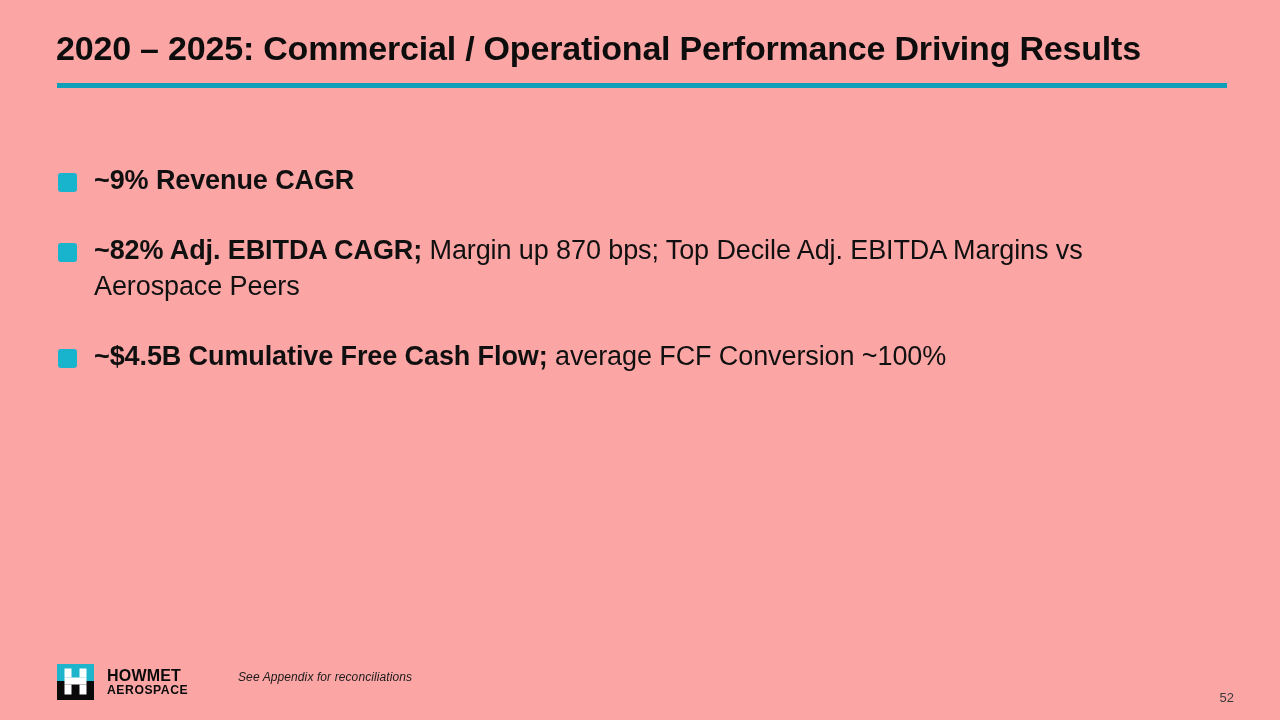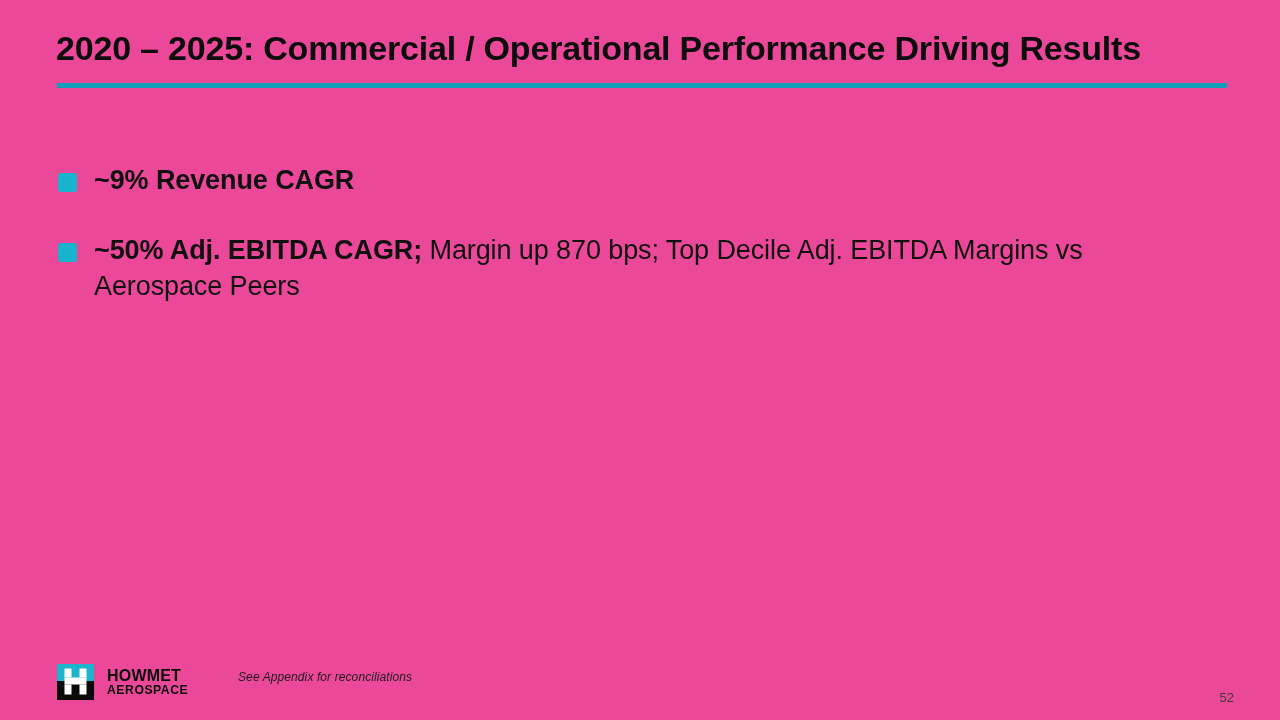--- a/index.html
+++ b/index.html
@@ -8,21 +8,21 @@
     background: #ffffff;
   }
   body {
     font-family: "Liberation Sans", sans-serif;
     -webkit-font-smoothing: antialiased;
   }
   .slide {
     position: relative;
     width: 1280px;
     height: 720px;
-    background: #ec4899;
+    background: #fca5a5;
     overflow: hidden;
   }
 
   
   .title {
     position: absolute;
     left: 56px;
     top: 26px;
     width: 1180px;
     font-size: 34px;
@@ -142,24 +142,28 @@
 
   <div class="bullets">
 
     <div class="bullet-row">
       <span class="bullet-marker"></span>
       <div class="bullet-text"><span class="lead">~9% Revenue CAGR</span><span class="rest"></span></div>
     </div>
 
     <div class="bullet-row">
       <span class="bullet-marker"></span>
-      <div class="bullet-text"><span class="lead">~50% Adj. EBITDA CAGR;</span><span class="rest"> Margin up 870 bps; Top Decile Adj. EBITDA Margins vs Aerospace Peers</span></div>
+      <div class="bullet-text"><span class="lead">~82% Adj. EBITDA CAGR;</span><span class="rest"> Margin up 870 bps; Top Decile Adj. EBITDA Margins vs Aerospace Peers</span></div>
     </div>
 
 
+    <div class="bullet-row">
+      <span class="bullet-marker"></span>
+      <div class="bullet-text"><span class="lead">~$4.5B Cumulative Free Cash Flow;</span><span class="rest"> average FCF Conversion ~100%</span></div>
+    </div>
 
   </div>
 
   <div class="footer-note">See Appendix for reconciliations</div>
 
   <div class="page-number">52</div>
 
   <div class="logo">
     <div class="logo-mark">
       <svg viewBox="0 0 37 36" width="37" height="36" aria-hidden="true">

